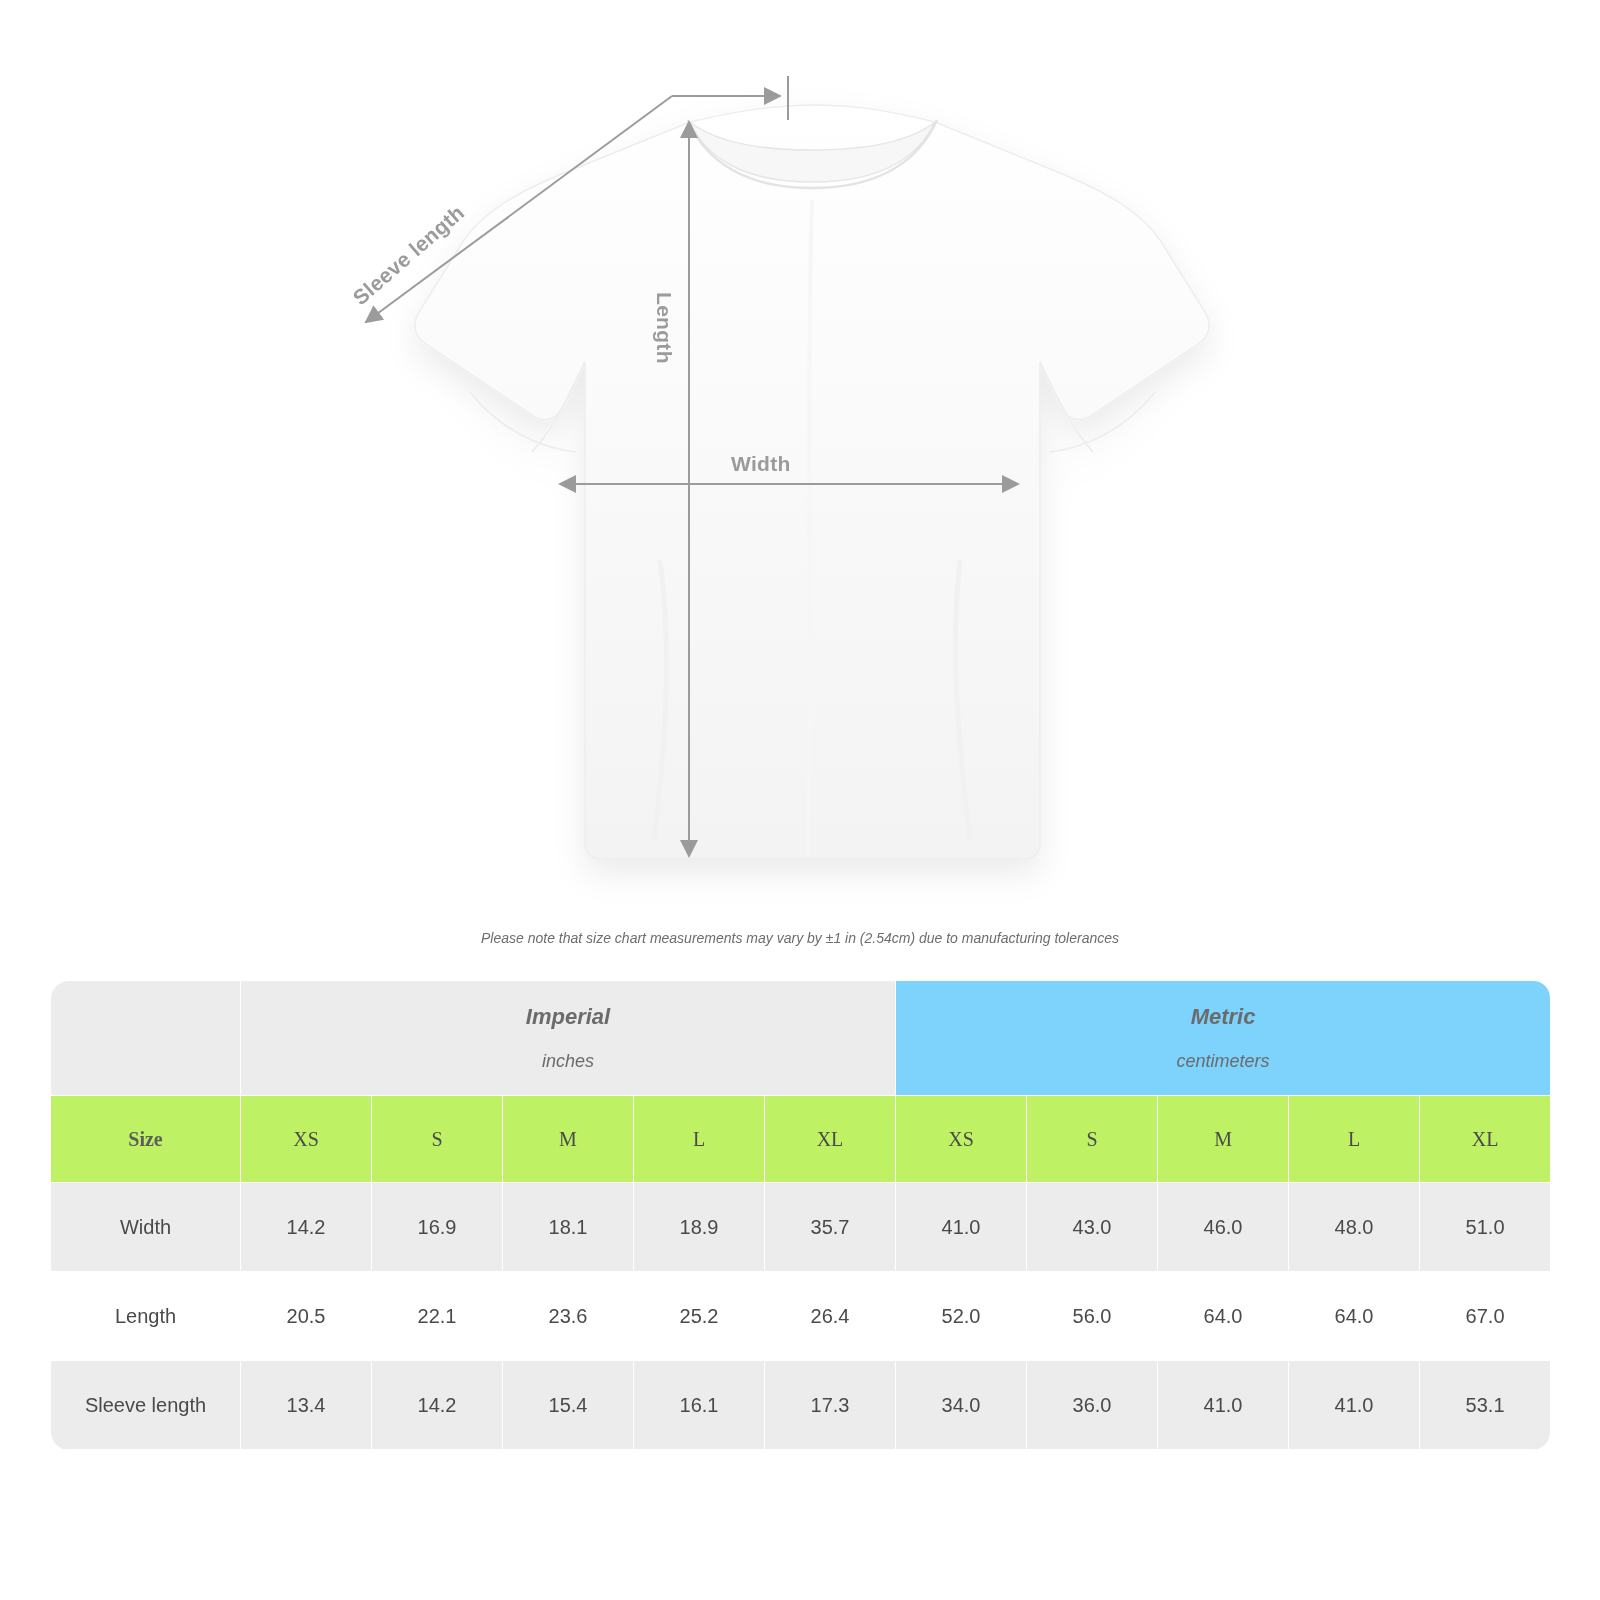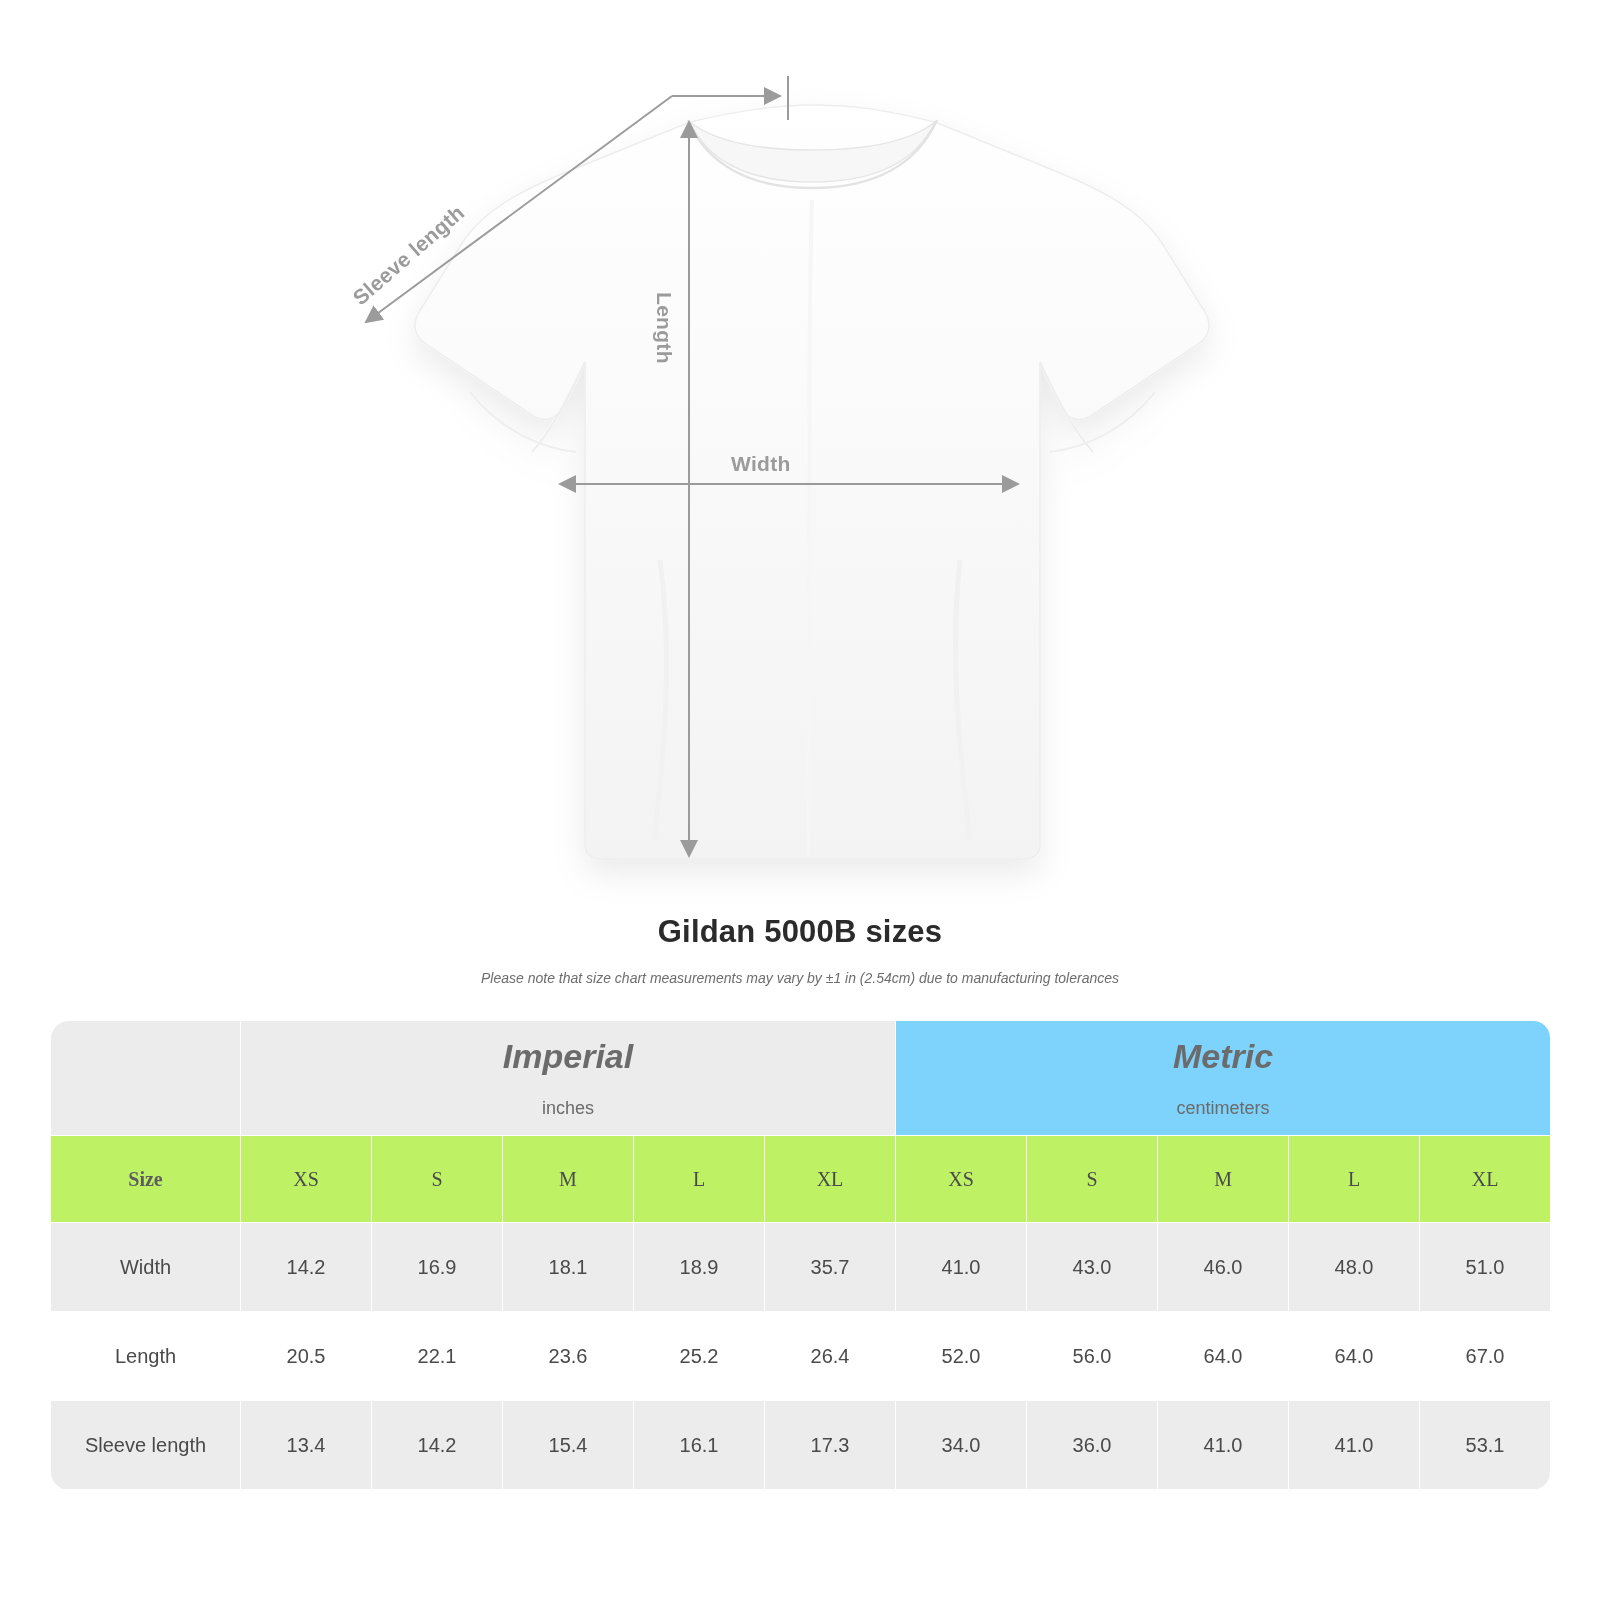--- a/index.html
+++ b/index.html
@@ -96,28 +96,29 @@
     font-weight: normal;
   }
   
   .unit-row td {
     background: #ececec;
     height: 112px;
     vertical-align: middle;
     border: none;
   }
   .unit-name {
-    font-size: 34px;
+    font-size: 22px;
     font-weight: bold;
     font-style: italic;
     color: #6b6b6b;
     line-height: 1.15;
   }
   .unit-sub {
     font-size: 18px;
+    font-style: italic;
     color: #6b6b6b;
     margin-top: 22px;
   }
   .unit-row td.corner-left {
     background: #ececec;
     border-top-left-radius: 18px;
   }
   .unit-row td.corner-right {
     background: #7dd3fc;
     border-top-right-radius: 18px;
@@ -232,21 +233,20 @@
         <line x1="788" y1="76" x2="788" y2="120"></line>
       </g>
     </svg>
 
     <div class="dim-label" id="label-width">Width</div>
     <div class="dim-label" id="label-length">Length</div>
     <div class="dim-label" id="label-sleeve">Sleeve length</div>
   </div>
 
   <div class="title-block">
-    <div class="chart-title">Gildan 5000B sizes</div>
     <div class="chart-note">Please note that size chart measurements may vary by ±1 in (2.54cm) due to manufacturing tolerances</div>
   </div>
 
   <div class="table-wrap">
     <table class="size-table">
       <colgroup>
         <col style="width:190px">
         <col style="width:131px">
           <col style="width:131px">
           <col style="width:131px">

